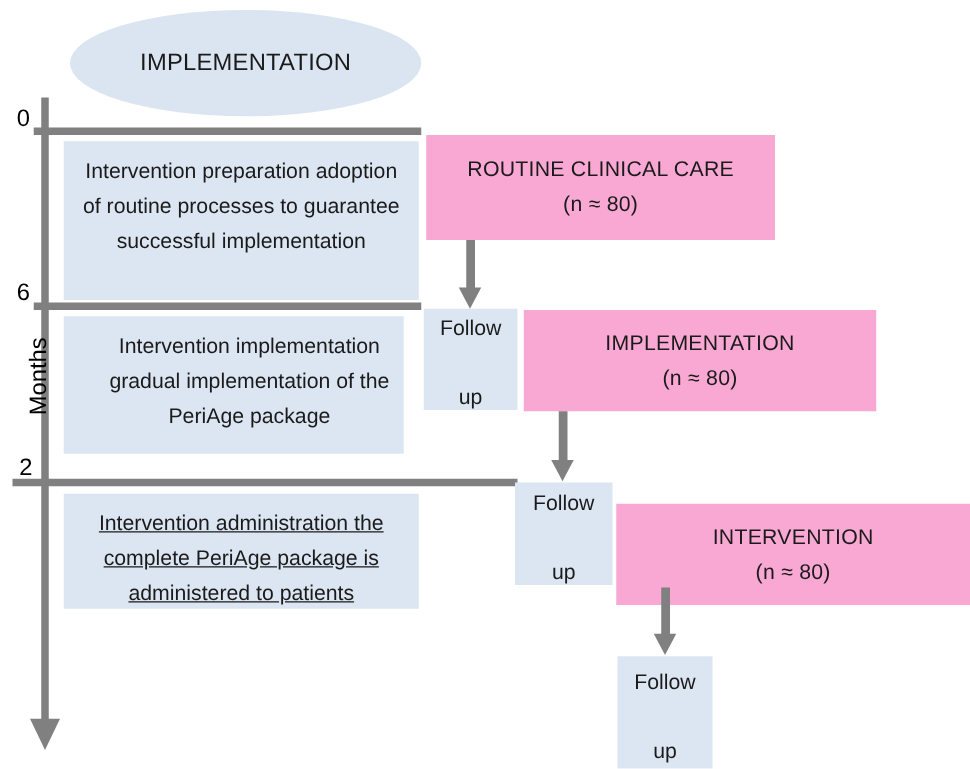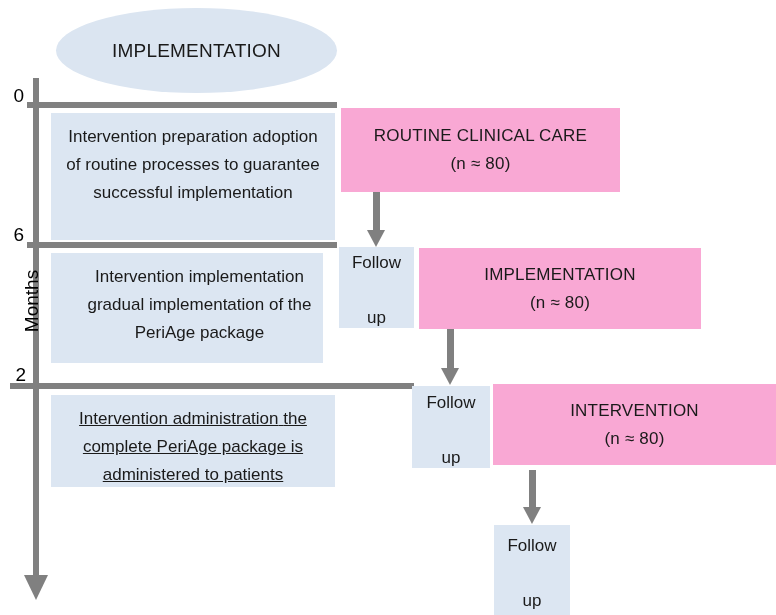--- a/index.html
+++ b/index.html
@@ -188,21 +188,21 @@
   <div class="box box-dark arm-box" style="left:341px; top:108px; width:279px; height:84px;">
     <div>ROUTINE CLINICAL CARE</div>
     <div>(n ≈ 80)</div>
   </div>
 
   <div class="box box-dark arm-box" style="left:419px; top:248px; width:282px; height:81px;">
     <div>IMPLEMENTATION</div>
     <div>(n ≈ 80)</div>
   </div>
 
-  <div class="box box-dark arm-box" style="left:493px; top:384px; width:283px; height:81px;">
+  <div class="box box-dark arm-box" style="left:493px; top:403px; width:283px; height:81px;">
     <div>INTERVENTION</div>
     <div>(n ≈ 80)</div>
   </div>
 
   <div class="box box-light followup-box" style="left:339px; top:247px; width:75px; height:81px;">
     <div>Follow</div>
     <div>up</div>
   </div>
 
   <div class="box box-light followup-box" style="left:412px; top:386px; width:78px; height:82px;">

